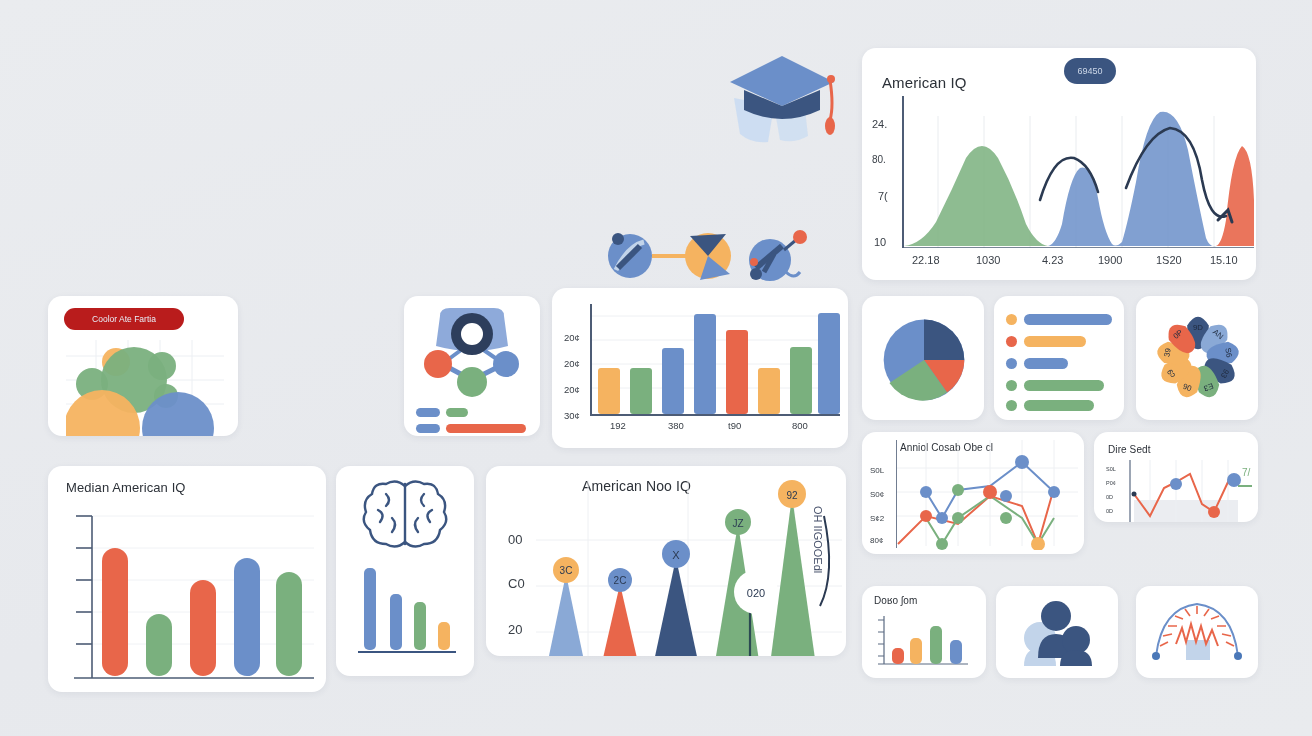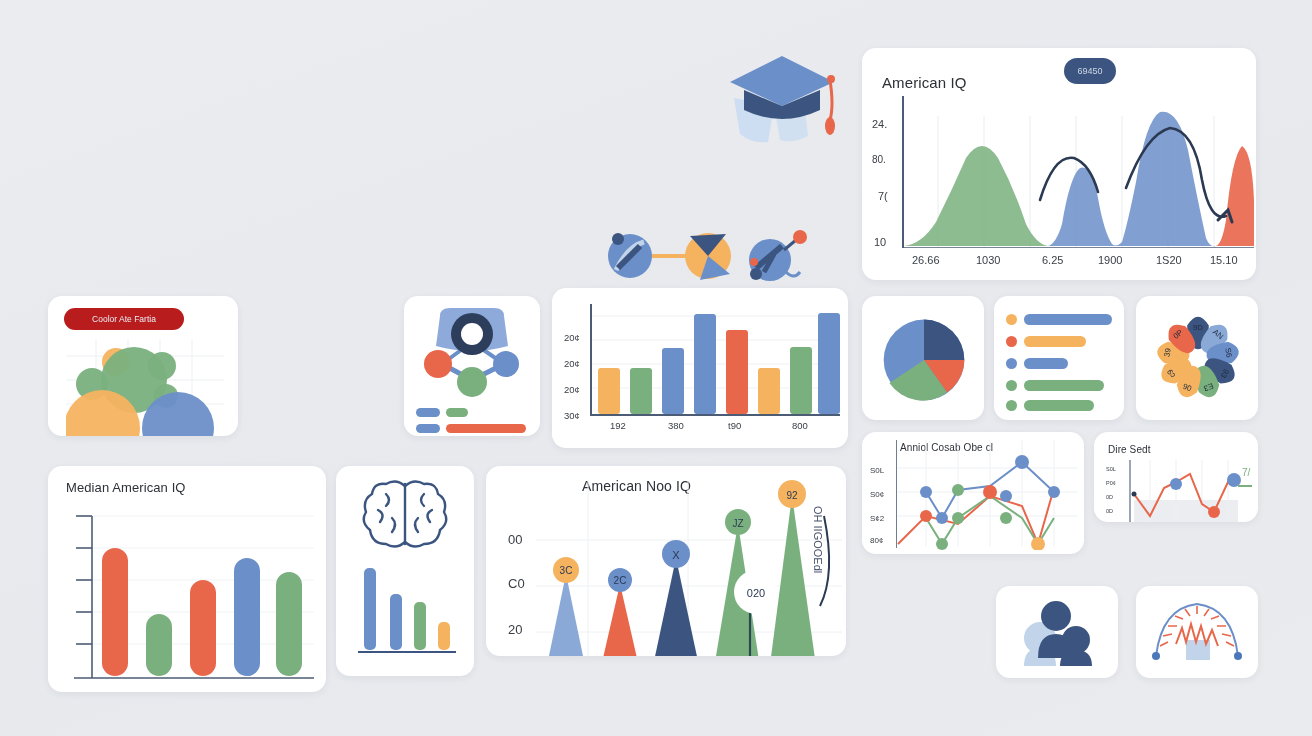--- a/index.html
+++ b/index.html
@@ -94,23 +94,23 @@
       <path d="M146 174 Q154 172 160 152 Q168 104 178 96 Q190 92 196 126 Q202 160 210 172
                Q214 176 220 170 Q226 150 234 110 Q244 48 258 40 Q276 36 286 78 Q296 130 304 166 Q308 176 314 174 Z" fill="#6b8fc9" opacity=".85"></path>
       <path d="M314 174 Q320 172 324 148 Q330 84 340 74 Q350 80 352 128 L352 174 Z" fill="#e8664a" opacity=".9"></path>
       <path d="M138 128 Q152 82 172 86 Q188 92 196 120" stroke="#2b3a52" stroke-width="2.6" fill="none" stroke-linecap="round"></path>
       <path d="M224 116 Q244 62 268 56 Q292 58 300 108 Q308 150 324 144" stroke="#2b3a52" stroke-width="2.6" fill="none" stroke-linecap="round"></path>
       <path d="M316 148 L326 138 L330 150" stroke="#2b3a52" stroke-width="3" fill="none" stroke-linecap="round"></path>
       <line x1="2" y1="176" x2="352" y2="176" stroke="#4d5c75" stroke-width="1.4"></line>
     </svg>
     <div class="axis-v" style="left:40px;top:48px;height:152px"></div>
 
-    <div class="tick" style="left:50px;top:206px;font-size:11px">26.66</div>
+    <div class="tick" style="left:50px;top:206px;font-size:11px">22.18</div>
     <div class="tick" style="left:114px;top:206px;font-size:11px">1030</div>
-    <div class="tick" style="left:180px;top:206px;font-size:11px">6.25</div>
+    <div class="tick" style="left:180px;top:206px;font-size:11px">4.23</div>
     <div class="tick" style="left:236px;top:206px;font-size:11px">1900</div>
     <div class="tick" style="left:294px;top:206px;font-size:11px">1S20</div>
     <div class="tick" style="left:348px;top:206px;font-size:11px">15.10</div>
   </div>
 
   <div class="card" style="left:48px;top:296px;width:190px;height:140px">
     <div class="pill" style="left:16px;top:12px;width:120px;height:22px;background:#b91c1c;display:flex;align-items:center;justify-content:center;color:#e8eff8;font-size:8.5px">Coolor Ate Fartia</div>
     <svg style="position:absolute;left:18px;top:44px" width="158" height="96" viewBox="0 0 158 96">
       <g stroke="#eceff3" stroke-width="1">
         <line x1="0" y1="16" x2="158" y2="16"></line>
@@ -395,20 +395,37 @@
       <line x1="10" y1="0" x2="10" y2="70" stroke="#5a6a82" stroke-width="1.2"></line>
     </svg>
     <div class="tick" style="left:26px;top:104px;font-size:6.5px">4¢</div>
     <div class="tick" style="left:44px;top:104px;font-size:6.5px">00¢</div>
     <div class="tick" style="left:68px;top:104px;font-size:6.5px">90¢</div>
     <div class="tick" style="left:92px;top:104px;font-size:6.5px">02D</div>
     <div class="tick" style="left:116px;top:104px;font-size:6.5px">4.17</div>
     <div class="tick" style="left:140px;top:104px;font-size:6.5px">4.4</div>
   </div>
 
+  <div class="card" style="left:862px;top:586px;width:124px;height:92px">
+    <div class="chart-title" style="left:12px;top:9px;font-size:10px">Doʁo ʃom</div>
+    <svg style="position:absolute;left:10px;top:26px" width="104" height="62" viewBox="0 0 104 62">
+      <g stroke="#5a6a82" stroke-width="1.2">
+        <line x1="12" y1="4" x2="12" y2="52"></line>
+        <line x1="6" y1="8" x2="12" y2="8"></line>
+          <line x1="6" y1="20" x2="12" y2="20"></line>
+        <line x1="6" y1="32" x2="12" y2="32"></line>
+          <line x1="6" y1="44" x2="12" y2="44"></line>
+        <line x1="6" y1="52" x2="96" y2="52"></line>
+      </g>
+      <rect x="20" y="36" width="12" height="16" rx="5" fill="#e8664a"></rect>
+      <rect x="38" y="26" width="12" height="26" rx="5" fill="#f5b360"></rect>
+      <rect x="58" y="14" width="12" height="38" rx="5" fill="#7ab07e"></rect>
+      <rect x="78" y="28" width="12" height="24" rx="5" fill="#6b8fc9"></rect>
+    </svg>
+  </div>
 
   <div class="card" style="left:996px;top:586px;width:122px;height:92px">
     <svg style="position:absolute;left:18px;top:14px" width="86" height="66" viewBox="0 0 86 66">
       <circle cx="26" cy="38" r="16" fill="#c2d4ea"></circle>
       <path d="M10 66 Q10 48 26 48 Q42 48 42 66 Z" fill="#c2d4ea"></path>
       <circle cx="42" cy="16" r="15" fill="#3b5580"></circle>
       <path d="M24 58 Q24 34 42 34 Q60 34 60 58 Z" fill="#3b5580"></path>
       <circle cx="62" cy="40" r="14" fill="#3b5580"></circle>
       <path d="M46 66 Q46 50 62 50 Q78 50 78 66 Z" fill="#3b5580"></path>
     </svg>

